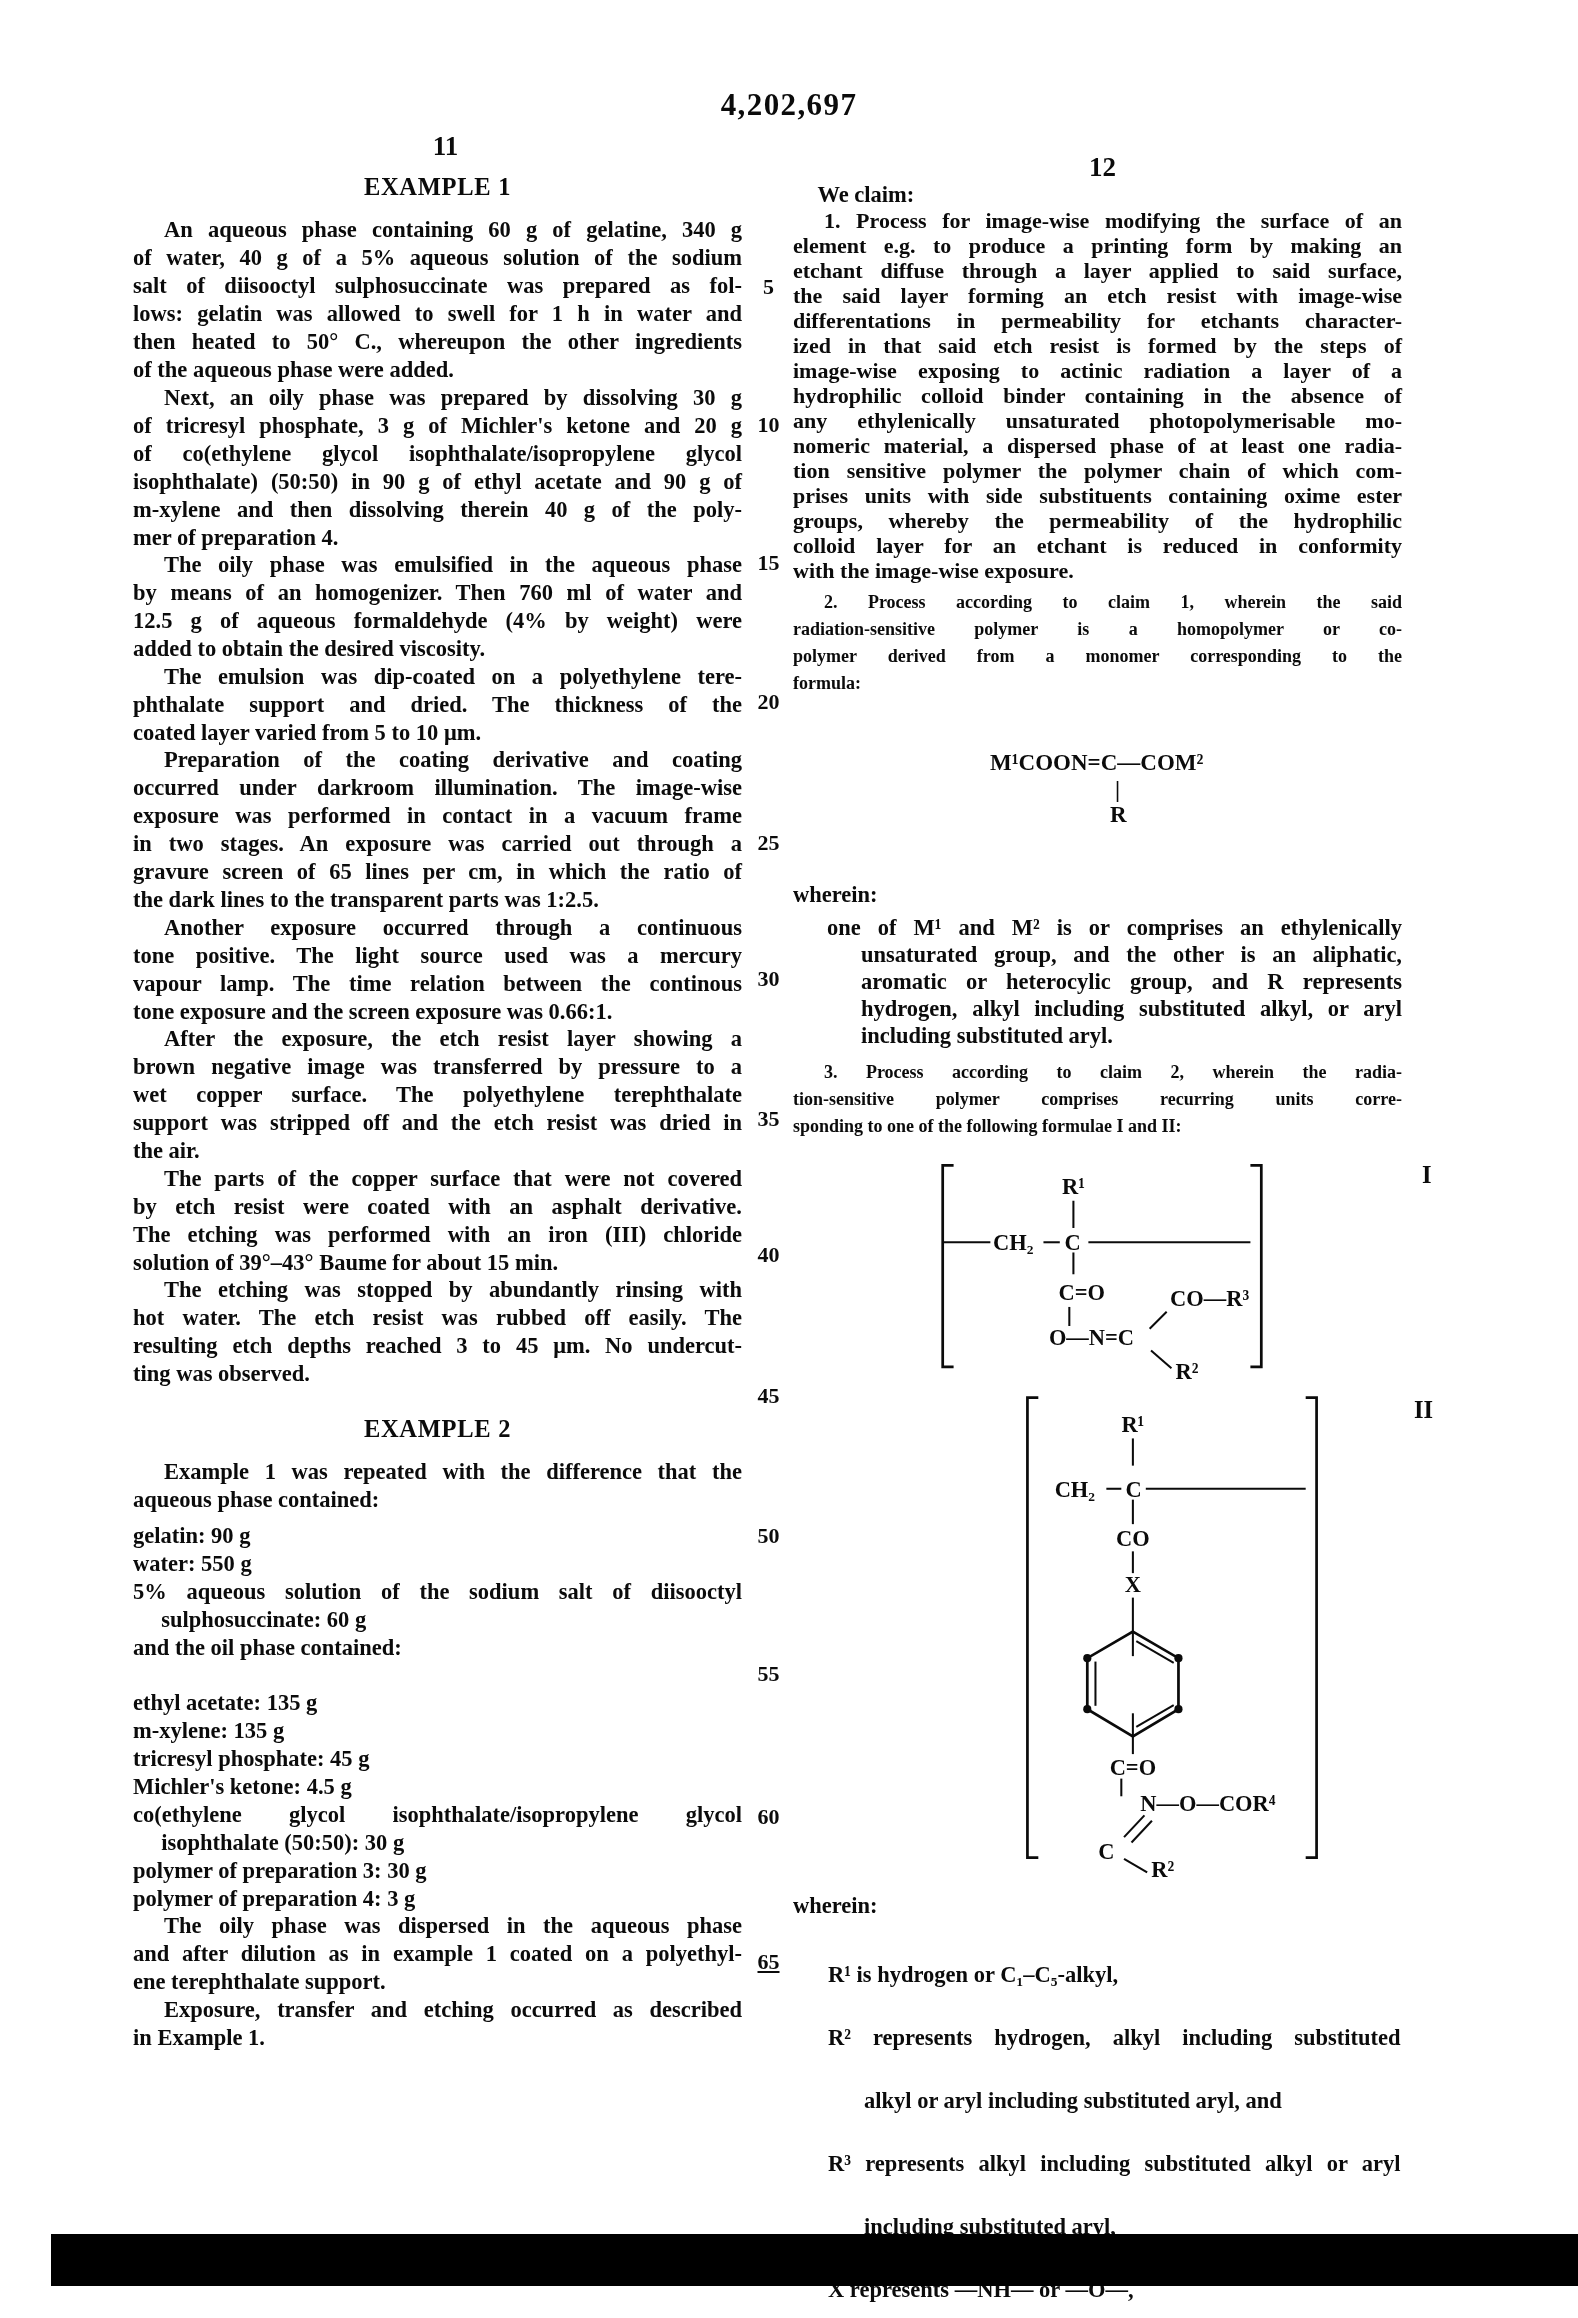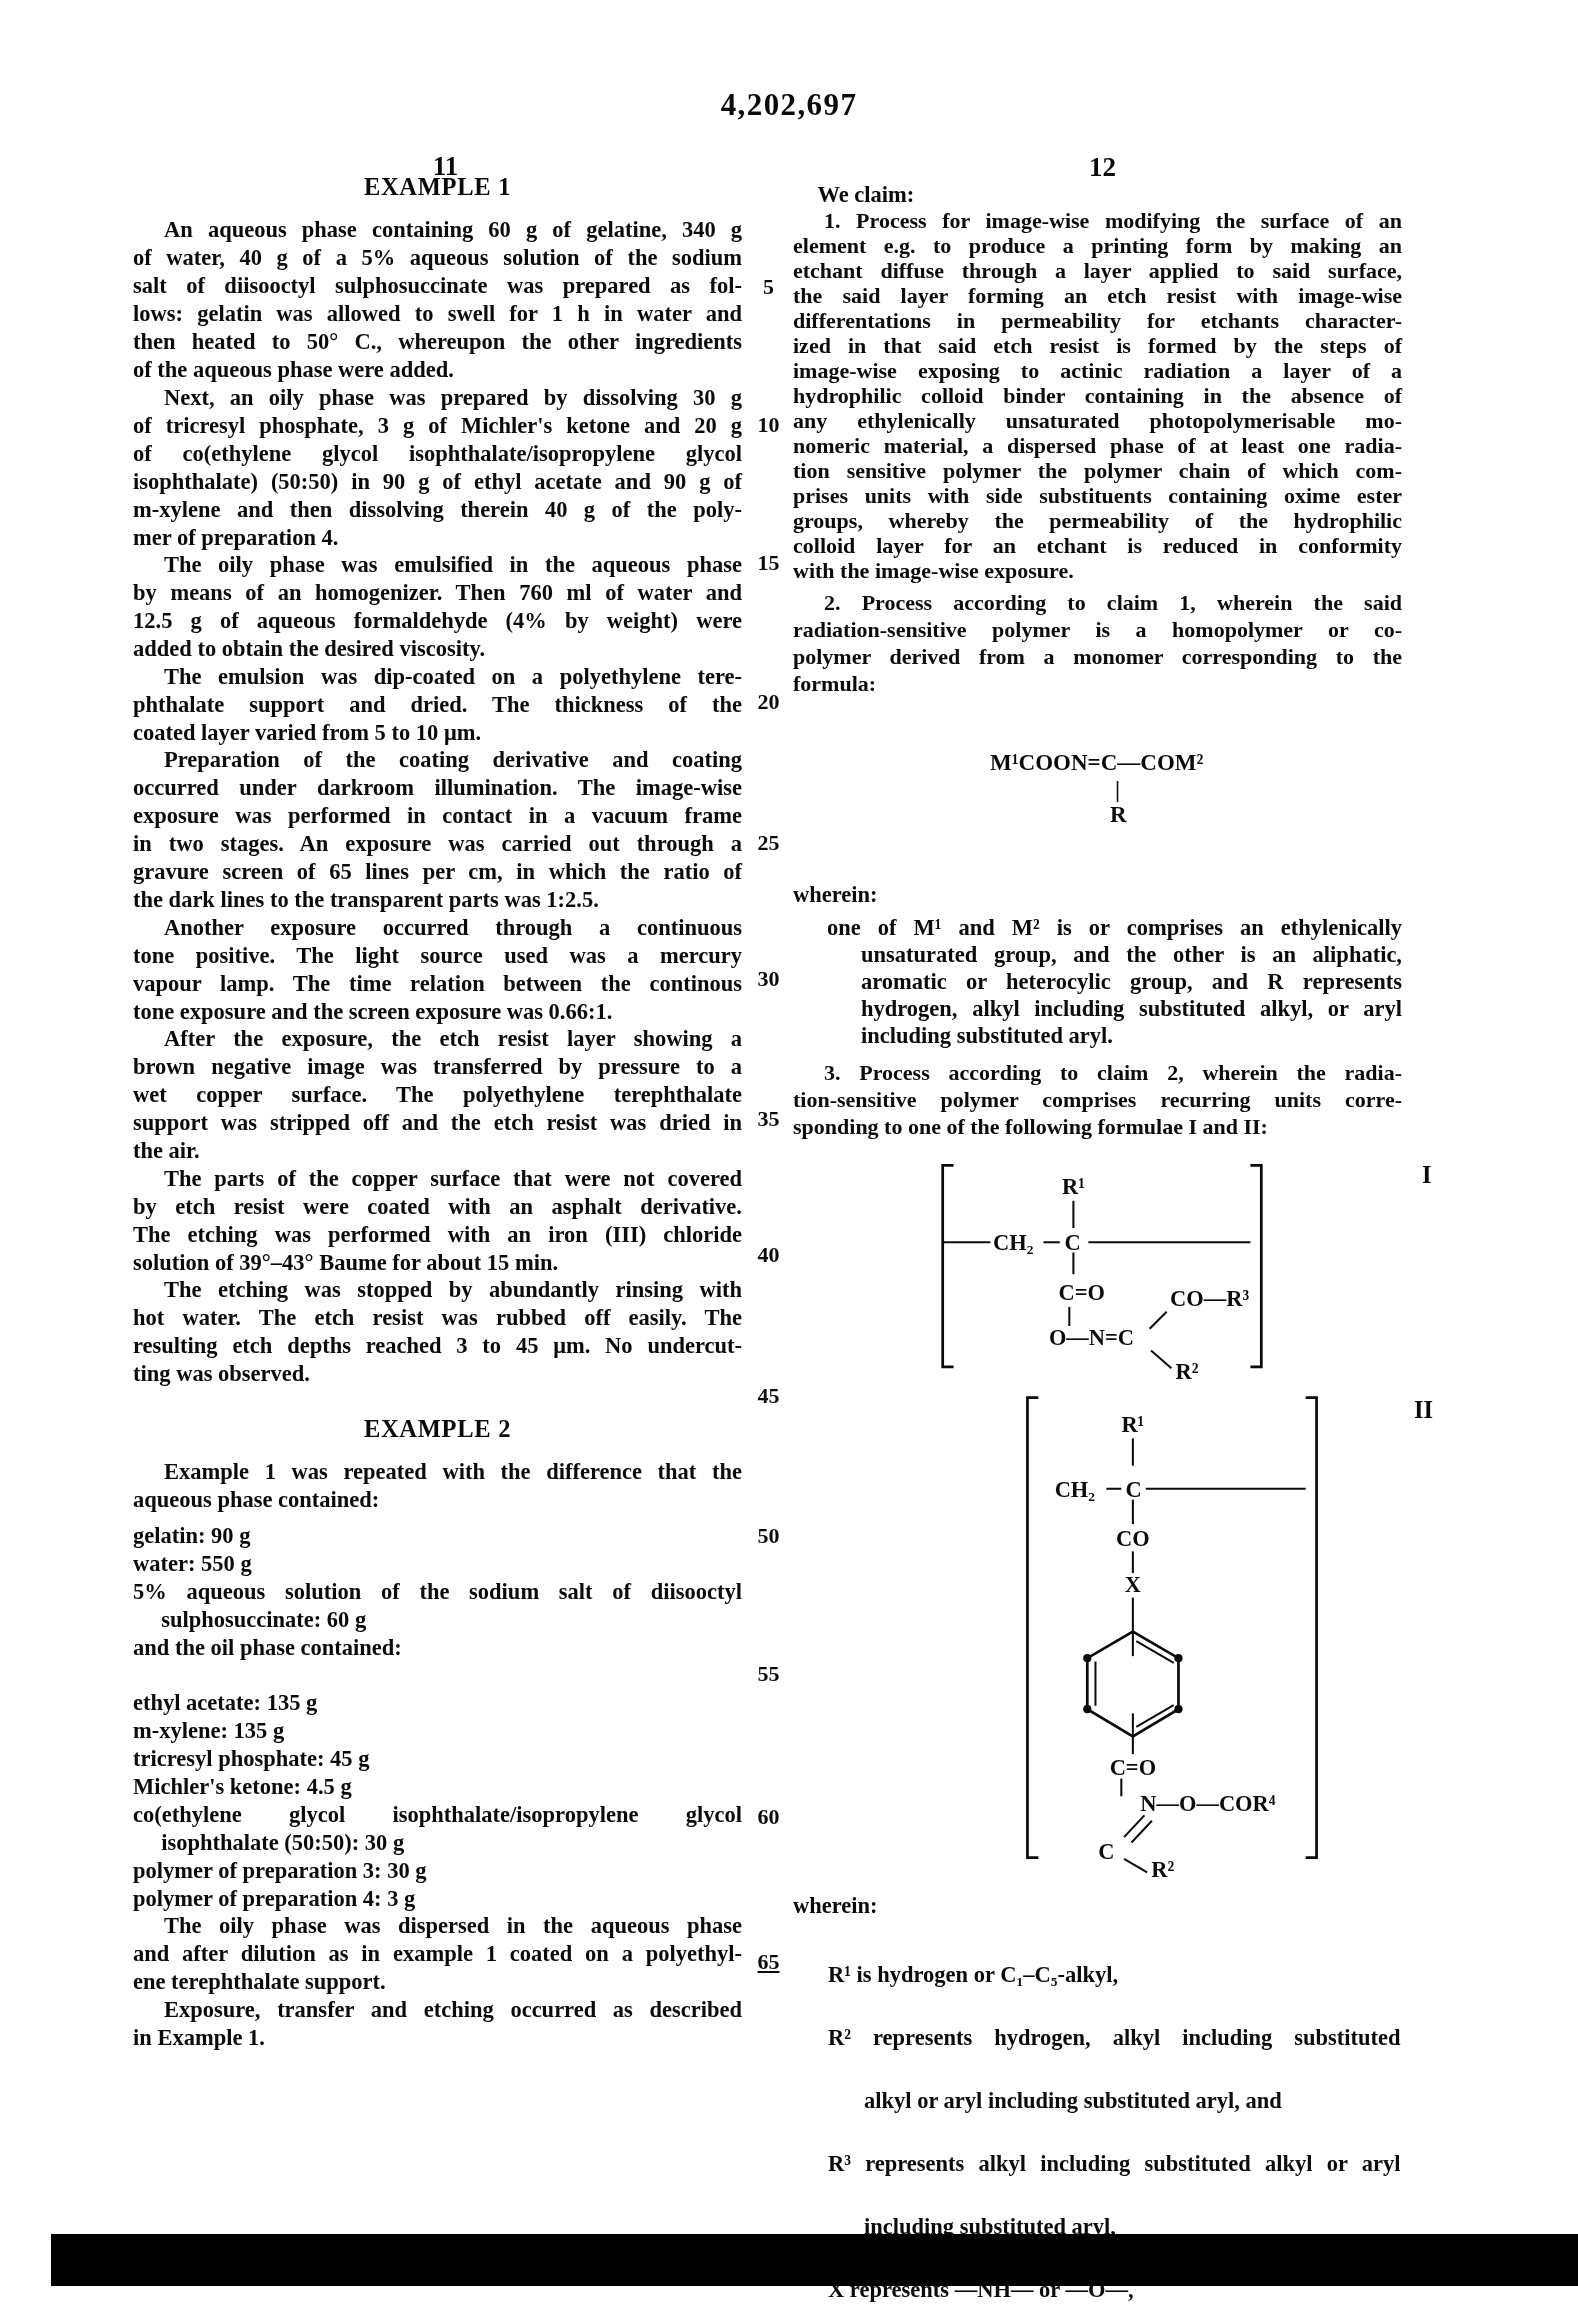--- a/index.html
+++ b/index.html
@@ -12,21 +12,21 @@
   .patnum{font-size:31px;letter-spacing:1.4px;text-align:center;}
   .colnum{font-size:27px;text-align:center;}
   .heading{font-size:24.5px;text-align:center;letter-spacing:0.7px;}
   
   .tl{white-space:pre-wrap;}
   .para .tl{height:28px;line-height:28px;font-size:22.5px;text-align:justify;text-align-last:justify;}
   .para .tl:last-child{text-align-last:left;}
   .para.indent .tl:first-child{text-indent:31px;}
   
   .rc1 .tl{height:25px;line-height:25px;font-size:22px;}
-  .rc2 .tl{height:27px;line-height:27px;font-size:22px;}
+  .rc2 .tl{height:27px;line-height:27px;font-size:18px;}
   
   .plain .tl{text-align:left;text-align-last:left;}
   .aq .tl:nth-child(3){text-align:justify;text-align-last:justify;}
   .oil .tl:nth-child(5){text-align:justify;text-align-last:justify;}
   
   .mblock .tl{height:27px;line-height:27px;font-size:22.5px;text-align:justify;text-align-last:justify;padding-left:68px;}
   .mblock .tl:first-child{padding-left:34px;}
   .mblock .tl:last-child{text-align-last:left;}
   
   .defs .tl{height:35px;line-height:35px;font-size:22.5px;text-align:left;text-align-last:left;padding-left:35px;margin-top:28px;}
@@ -40,21 +40,21 @@
   .flabel{font-size:24.5px;}
   .scanbar{background:#000;}
   svg text{font-family:"Liberation Serif","DejaVu Serif",serif;font-weight:bold;fill:#0b0b0b;}
 </style>
 </head>
 <body>
 
 <div class="page">
 
   <div class="abs patnum" style="left:653px;top:87px;width:272px;">4,202,697</div>
-  <div class="abs colnum" style="left:391px;top:131px;width:109px;margin-top:20px;">11</div>
+  <div class="abs colnum" style="left:391px;top:131px;width:109px;">11</div>
   <div class="abs colnum" style="left:1048px;top:152px;width:109px;">12</div>
 
   <div>
     <div class="abs gutter-num" style="left:738px;top:274px;">5</div>
     <div class="abs gutter-num" style="left:738px;top:412px;">10</div>
     <div class="abs gutter-num" style="left:738px;top:550px;">15</div>
     <div class="abs gutter-num" style="left:738px;top:689px;">20</div>
     <div class="abs gutter-num" style="left:738px;top:830px;">25</div>
     <div class="abs gutter-num" style="left:738px;top:966px;">30</div>
     <div class="abs gutter-num" style="left:738px;top:1106px;">35</div>

